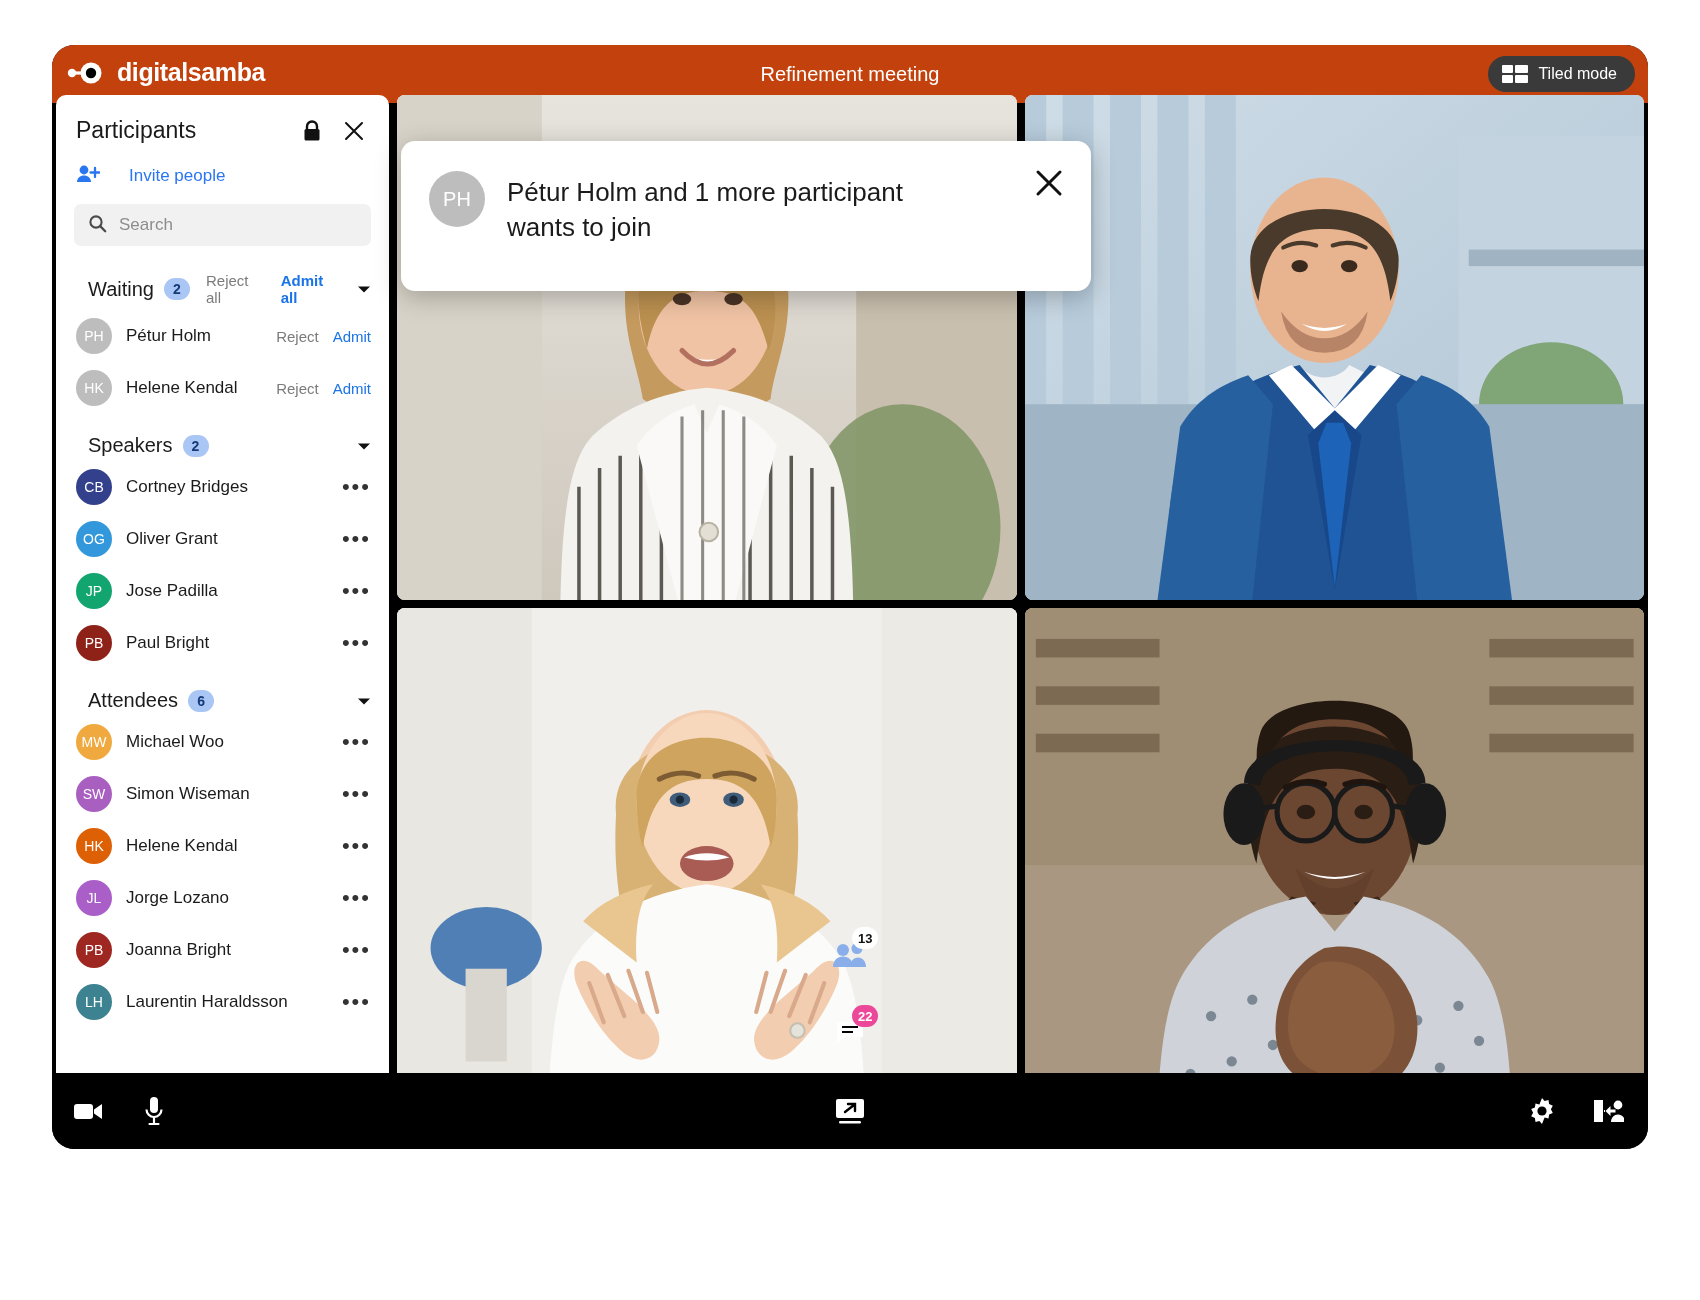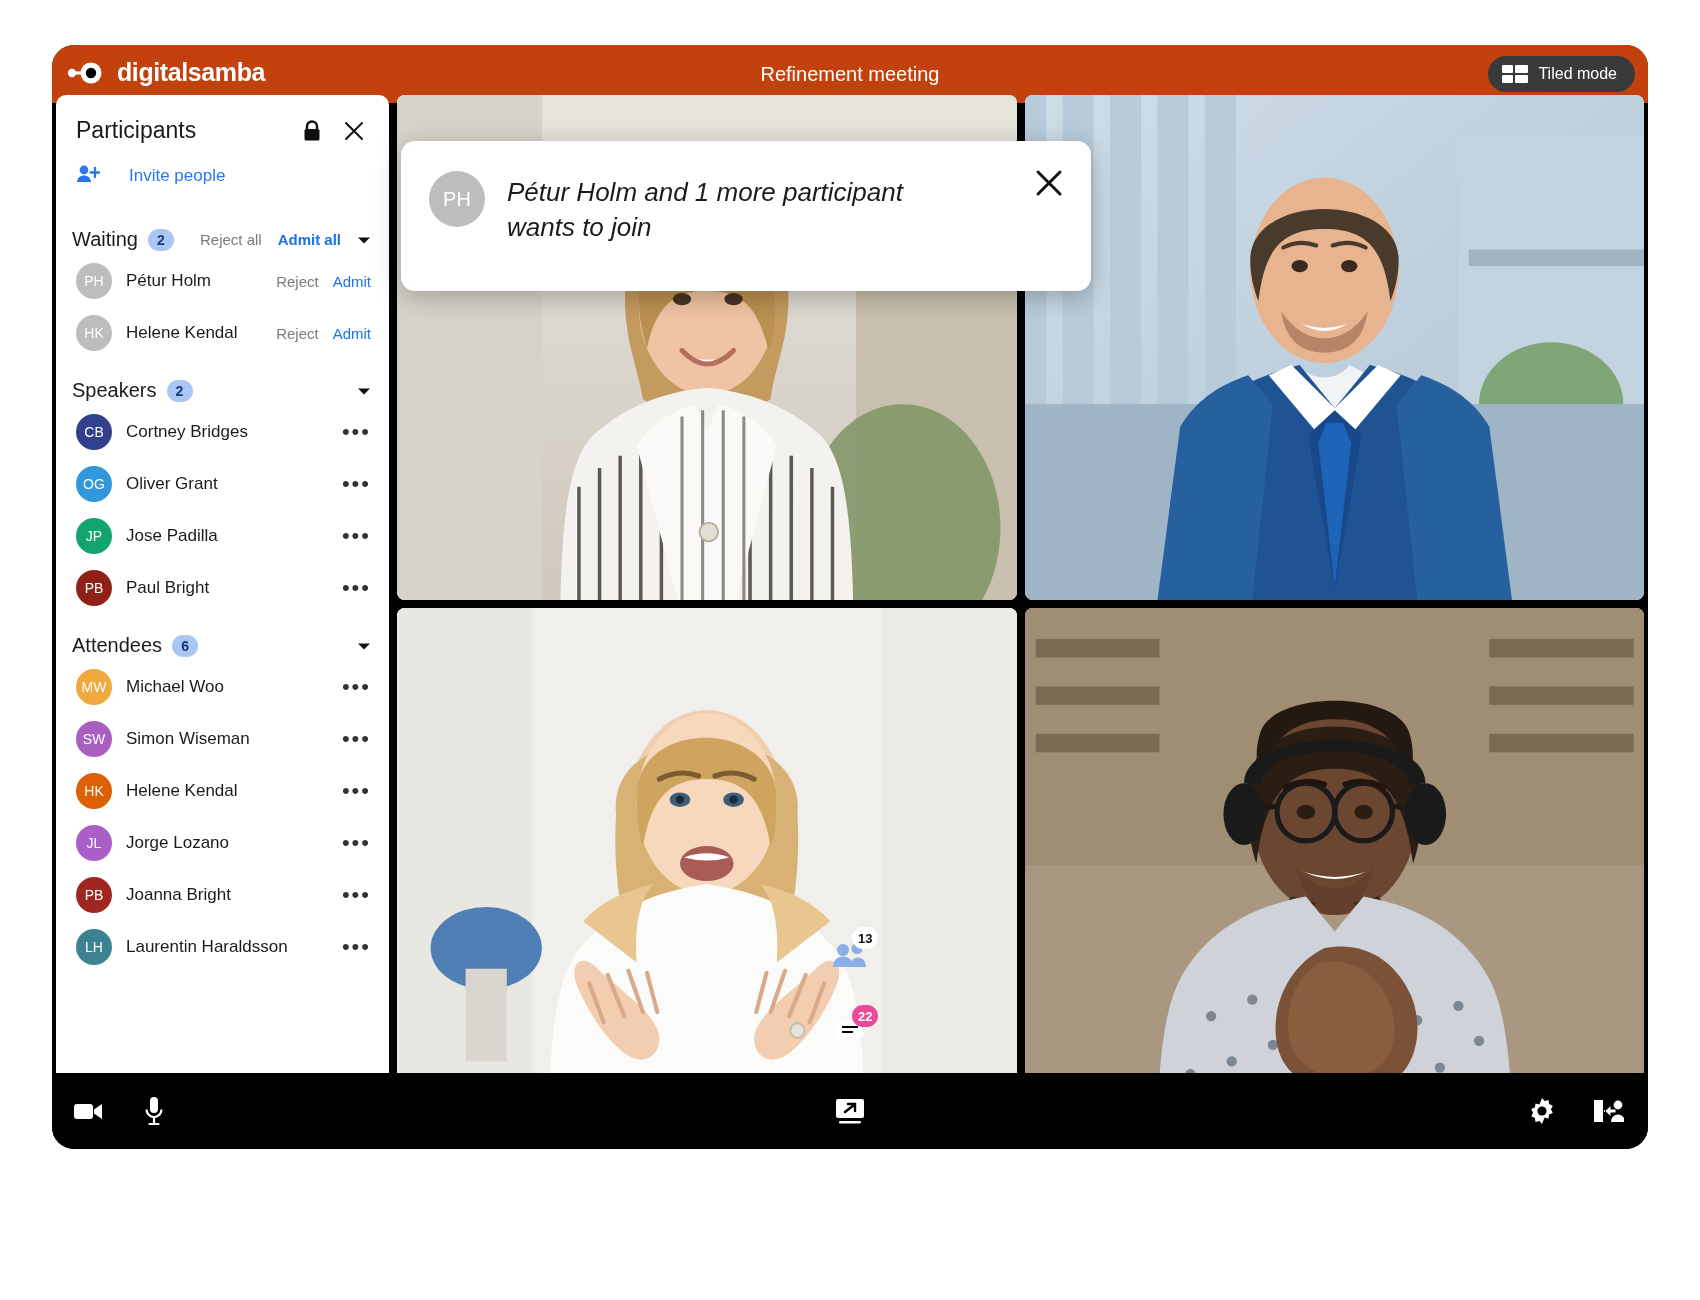--- a/index.html
+++ b/index.html
@@ -83,21 +83,21 @@
     border: none; background: transparent; outline: none;
     font-size: 17px; color: #333; width: 100%;
     font-family: "Liberation Sans", sans-serif;
   }
   #search-input::placeholder { color: #8d8d8d; }
 
   #list-scroll { flex: 1; overflow: hidden; padding-top: 6px; }
 
   .section-head {
     display: flex; align-items: center;
-    padding: 20px 18px 4px 16px;
+    padding: 20px 18px 4px 32px;
   }
   .section-head .name { font-size: 20px; color: #1b1b1b; }
   .count-badge {
     margin-left: 10px; min-width: 26px; height: 22px;
     background: #aac6f5; color: #143a78;
     border-radius: 11px; font-size: 14px; font-weight: 600;
     display: inline-flex; align-items: center; justify-content: center;
     padding: 0 7px;
   }
   .section-head .spacer { flex: 1; }
@@ -146,21 +146,21 @@
     padding: 30px 26px 30px 28px;
   }
   #join-modal .m-avatar {
     width: 56px; height: 56px; border-radius: 50%;
     background: #bdbdbd; color: #ffffff;
     font-size: 20px; display: flex; align-items: center; justify-content: center;
     flex: 0 0 56px;
   }
   #join-modal .m-text {
     margin-left: 22px; font-size: 26px; color: #1b1b1b;
-    line-height: 1.33; max-width: 470px; padding-top: 4px; font-style: italic;
+    line-height: 1.33; max-width: 470px; padding-top: 4px;
   }
   #join-modal-close {
     position: absolute; right: 24px; top: 24px;
     width: 36px; height: 36px; cursor: pointer;
     display:flex; align-items:center; justify-content:center;
   }
 
   
   #bottom-bar {
     position: absolute; left: 0; bottom: 0;
@@ -239,20 +239,29 @@
       <span>
         <svg width="24" height="20" viewBox="0 0 24 20" aria-hidden="true">
           <circle cx="8" cy="6" r="4.4" fill="#2a76f0"></circle>
           <path d="M1 18c0-4 3.2-6.6 7-6.6s7 2.6 7 6.6z" fill="#2a76f0"></path>
           <path d="M19 4v9 M14.5 8.5h9" stroke="#2a76f0" stroke-width="2.3" stroke-linecap="round"></path>
         </svg>
       </span>
       <span class="label">Invite people</span>
     </div>
 
+    <div id="search-box">
+      <span>
+        <svg width="19" height="19" viewBox="0 0 19 19" aria-hidden="true">
+          <circle cx="8" cy="8" r="5.6" fill="none" stroke="#4a4a4a" stroke-width="2.1"></circle>
+          <path d="M12.4 12.4 L17.2 17.2" stroke="#4a4a4a" stroke-width="2.3" stroke-linecap="round"></path>
+        </svg>
+      </span>
+      <input id="search-input" type="text" placeholder="Search" style="">
+    </div>
 
     <div id="list-scroll">
 
       <div class="section-head">
         <span class="name">Waiting</span>
         <span class="count-badge">2</span>
         <span class="spacer"></span>
         <span class="head-action muted">Reject all</span>
         <span class="head-action primary">Admit all</span>
         <span class="caret">

